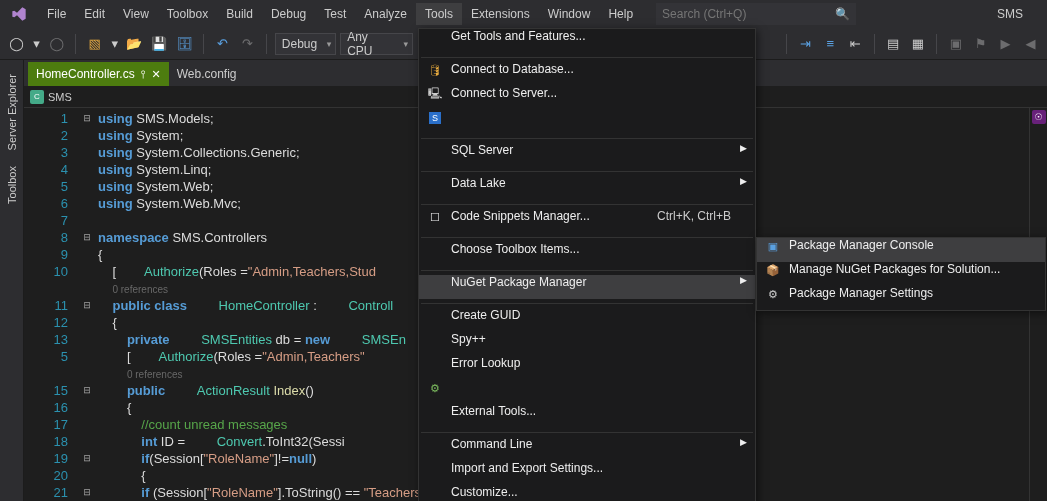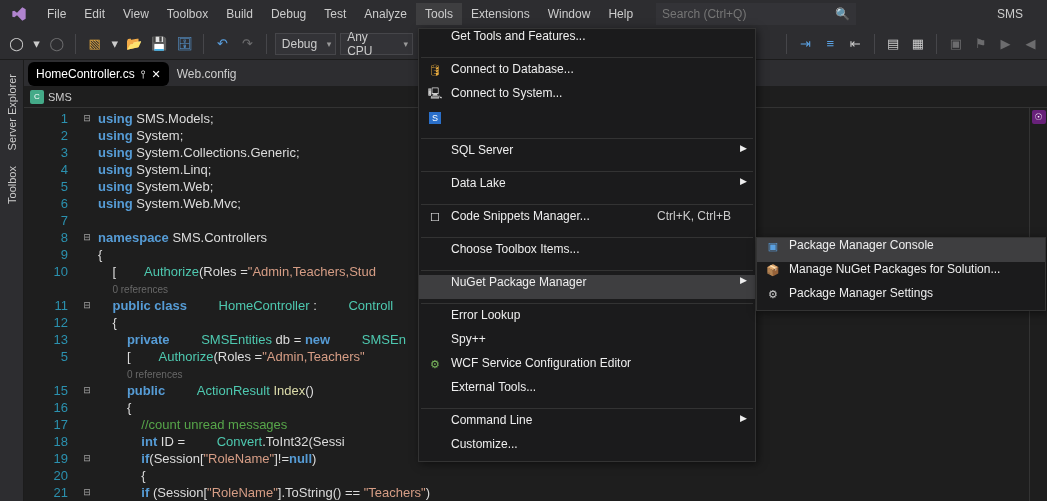--- a/index.html
+++ b/index.html
@@ -16,21 +16,21 @@
 .tb-btn { width:22px; height:22px; display:flex; align-items:center; justify-content:center; color:#ccc; cursor:pointer; font-size:13px; }
 .tb-sep { width:1px; height:20px; background:#46464a; margin:0 4px; }
 .tb-select { background:#333337; border:1px solid #46464a; color:#ccc; height:22px; padding:0 18px 0 6px; position:relative; font-size:12px; display:flex; align-items:center; cursor:pointer; }
 .tb-select::after { content:"▾"; position:absolute; right:4px; font-size:9px; color:#999; }
 .main-area { display:flex; height:calc(100% - 60px); position:relative; }
 .left-tabs { width:24px; background:#2d2d30; border-right:1px solid #1c1c1c; display:flex; flex-direction:column; align-items:center; padding-top:6px; }
 .lt-tab { writing-mode:vertical-rl; transform:rotate(180deg); padding:8px 2px; font-size:11px; color:#ccc; cursor:pointer; }
 .editor-wrap { flex:1; display:flex; flex-direction:column; background:#1e1e1e; }
 .file-tabs { height:26px; background:#2d2d30; display:flex; align-items:flex-end; padding-left:4px; }
 .file-tab { height:24px; padding:0 8px; display:flex; align-items:center; gap:6px; color:#ccc; font-size:12px; cursor:pointer; }
-.file-tab.active { background:#000000; color:#fff;border-radius:6px; }
+.file-tab.active { background:#4d7c0f; color:#fff; }
 .file-tab .pin, .file-tab .close { font-size:11px; cursor:pointer; }
 .crumb-bar { height:22px; background:#1e1e1e; display:flex; align-items:center; padding:0 6px; border-bottom:1px solid #333; }
 .crumb { display:flex; align-items:center; gap:4px; font-size:11px; }
 .crumb-icon { width:14px; height:14px; background:#4a8; border-radius:2px; display:inline-flex; align-items:center; justify-content:center; font-size:8px; color:#fff; }
 .code-area { display:flex; flex:1; font-family:Consolas,monospace; font-size:13px; line-height:17px; overflow:hidden; }
 .gutter { width:56px; background:#1e1e1e; text-align:right; padding:2px 12px 0 0; color:#2b91af; }
 .gutter .ln { height:17px; }
 .fold-col { width:14px; background:#1e1e1e; padding-top:2px; }
 .fold-col .fb { height:17px; display:flex; align-items:center; justify-content:center; color:#a0a0a0; font-size:9px; }
 .code { flex:1; padding:2px 0 0 4px; white-space:pre; color:#dcdcdc; }
@@ -205,21 +205,21 @@
     <div class="dd-item">
       <span class="dd-icon">
         <span style="color:#e8ab3f">🛢</span>
       </span>
       <span>Connect to Database...</span>
     </div>
     <div class="dd-item">
       <span class="dd-icon">
         <span style="color:#ccc">🖳</span>
       </span>
-      <span>Connect to System...</span>
+      <span>Connect to Server...</span>
     </div>
     <div class="dd-item">
       <span class="dd-icon">
         <span style="background:#2a6fc9;color:#fff;padding:1px 3px;font-size:9px">S</span>
       </span>
     </div>
     <div class="dd-sep"></div>
     <div class="dd-item">
       <span>SQL Server</span>
       <span class="arrow">▶</span>
@@ -239,38 +239,43 @@
     <div class="dd-item">
       <span>Choose Toolbox Items...</span>
     </div>
     <div class="dd-sep"></div>
     <div class="dd-item hover">
       <span>NuGet Package Manager</span>
       <span class="arrow">▶</span>
     </div>
     <div class="dd-sep"></div>
     <div class="dd-item">
+      <span>Create GUID</span>
+    </div>
+    <div class="dd-item">
+      <span>Spy++</span>
+    </div>
+    <div class="dd-item">
       <span>Error Lookup</span>
     </div>
     <div class="dd-item">
-      <span>Spy++</span>
-    </div>
-    <div class="dd-item">
       <span class="dd-icon">
         <span style="color:#7cbb5e">⚙</span>
       </span>
-      <span>WCF Service Configuration Editor</span>
     </div>
     <div class="dd-item">
       <span>External Tools...</span>
     </div>
     <div class="dd-sep"></div>
     <div class="dd-item">
       <span>Command Line</span>
       <span class="arrow">▶</span>
+    </div>
+    <div class="dd-item">
+      <span>Import and Export Settings...</span>
     </div>
     <div class="dd-item">
       <span>Customize...</span>
     </div>
   </div>
 <div class="dropdown sub" id="nuget-sub">
     <div class="dd-item hover">
       <span class="dd-icon">
         <span style="color:#5aa0e0">▣</span>
       </span>

